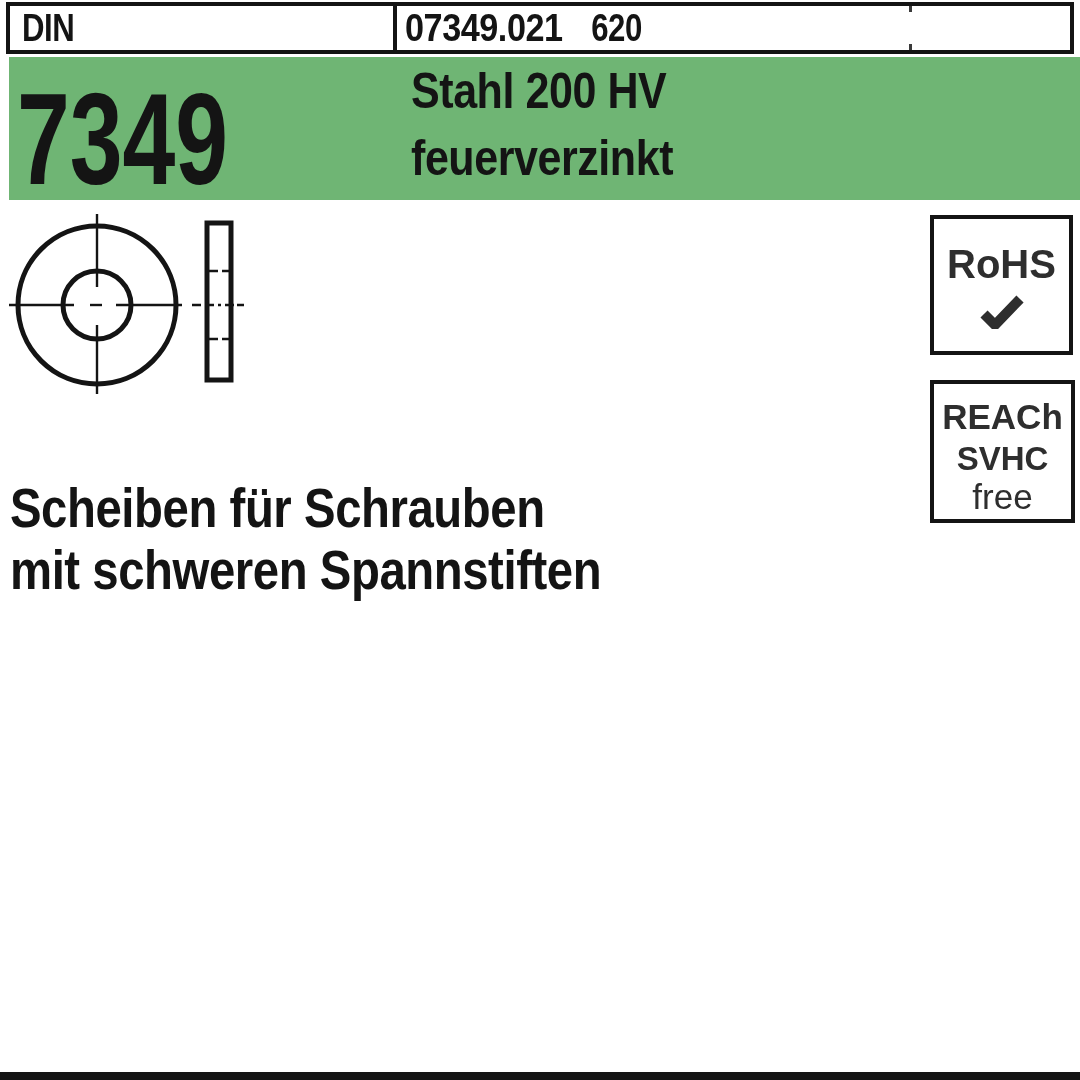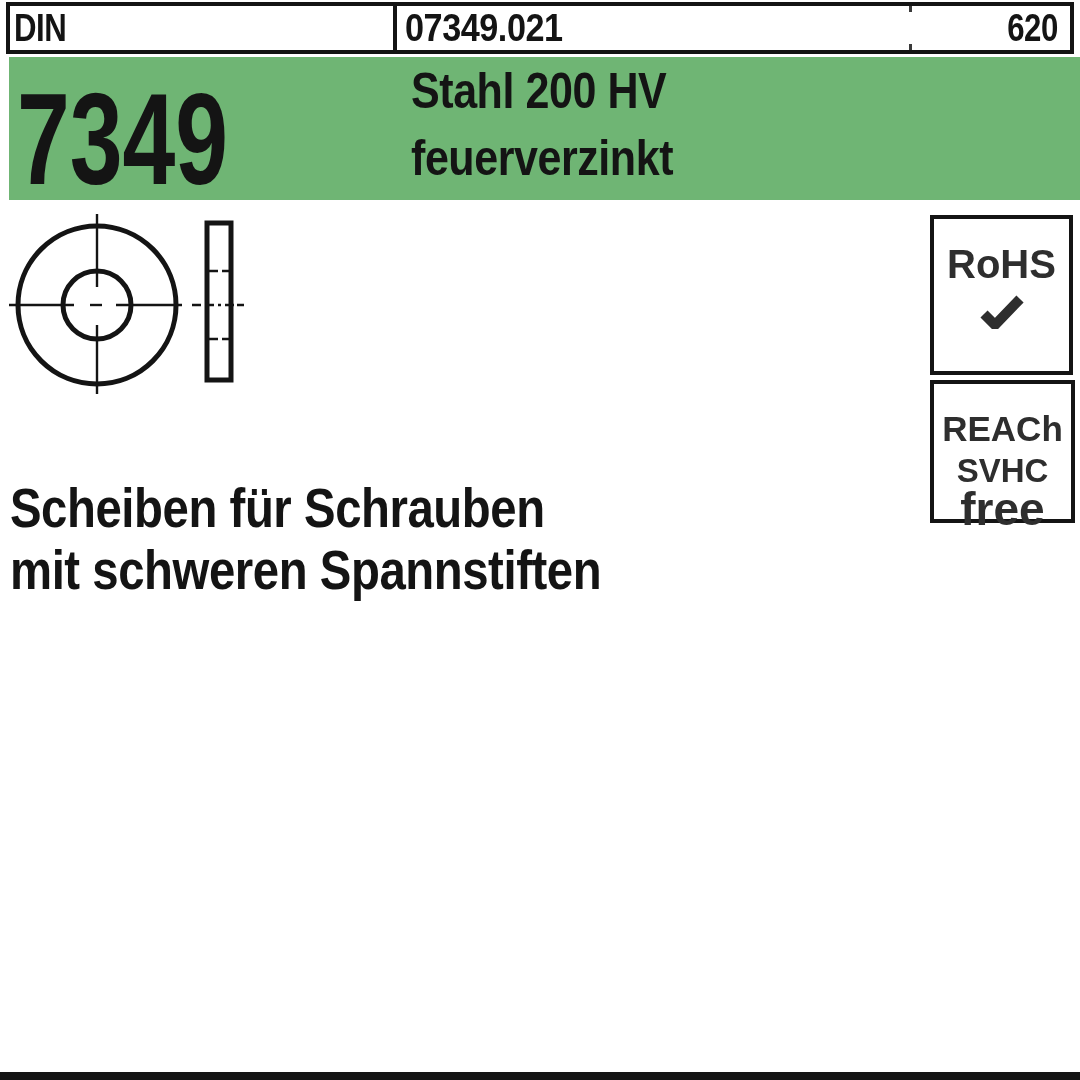--- a/index.html
+++ b/index.html
@@ -13,22 +13,22 @@
   .page{
     position:relative;width:1080px;height:1080px;background:#ffffff;overflow:hidden;
     color:var(--ink);
   }
   
   .topbar{
     position:absolute;left:6px;top:2px;width:1068px;height:52px;
     border:4px solid var(--ink);background:#fff;display:flex;
   }
   .cell{display:flex;align-items:center;}
-  .cell-din{width:387px;border-right:4px solid var(--ink);padding-left:4px;}
-  .cell-num{flex:1;position:relative;padding:0 12px 0 8px;justify-content:space-between;gap:11px;}
+  .cell-din{width:387px;border-right:4px solid var(--ink);padding-left:12px;}
+  .cell-num{flex:1;position:relative;padding:0 12px 0 8px;justify-content:flex-start;}
   .t{
     font-size:38px;font-weight:700;line-height:1;color:var(--ink);
     display:inline-block;transform:scaleX(0.82);transform-origin:left center;
     letter-spacing:-0.5px;white-space:nowrap;
   }
   .t.num{transform:scaleX(0.9);}
   .t.right{transform-origin:right center;}
   .tick{position:absolute;width:3px;height:6px;background:#3a3a3a;left:512px;}
   .tick-top{top:0;}
   .tick-bottom{bottom:0;}
@@ -48,31 +48,31 @@
   }
   .material{top:9px;}
   .coating{top:76px;}
   
   .drawing{position:absolute;left:0;top:195px;width:250px;height:210px;}
   .drawing .thick{fill:none;stroke:var(--ink);stroke-width:5;}
   .drawing .thin{fill:none;stroke:var(--ink);stroke-width:2.4;}
   .drawing .hidden-line{fill:none;stroke:var(--ink);stroke-width:2.6;}
   
   .badge{position:absolute;border:4px solid var(--ink);background:#fff;text-align:center;}
-  .badge.rohs{left:930px;top:215px;width:143px;height:160px;}
+  .badge.rohs{left:930px;top:215px;width:143px;height:140px;}
   .rohs-label{
     margin-top:25px;font-size:40px;font-weight:700;line-height:1;color:var(--badge-ink);
     letter-spacing:0;
   }
   .check{display:block;margin:11px auto 0 auto;width:46px;height:34px;}
   .check polyline{fill:none;stroke:var(--badge-ink);stroke-width:10;stroke-linecap:butt;stroke-linejoin:miter;}
-  .badge.reach{left:930px;top:380px;width:145px;height:143px;padding-top:24px;}
+  .badge.reach{left:930px;top:380px;width:145px;height:143px;padding-top:12px;}
   .reach-l1{font-size:35px;font-weight:700;line-height:42px;color:var(--badge-ink);}
   .reach-l2{font-size:33px;font-weight:700;line-height:42px;color:var(--badge-ink);}
-  .reach-l3{font-size:46px;font-weight:700;line-height:34px;color:var(--badge-ink);}
+  .reach-l3{font-size:35px;font-weight:400;line-height:34px;color:var(--badge-ink);}
   
   .description{position:absolute;left:10px;top:430px;margin-top:47px;}
   .desc-line{
     font-size:55px;font-weight:700;line-height:62px;color:var(--ink);
     transform:scaleX(0.86);transform-origin:left top;letter-spacing:-0.5px;white-space:nowrap;
   }
   
   .bottom-bar{position:absolute;left:0;right:0;bottom:0;height:8px;background:var(--ink);}
 </style>
 </head>

